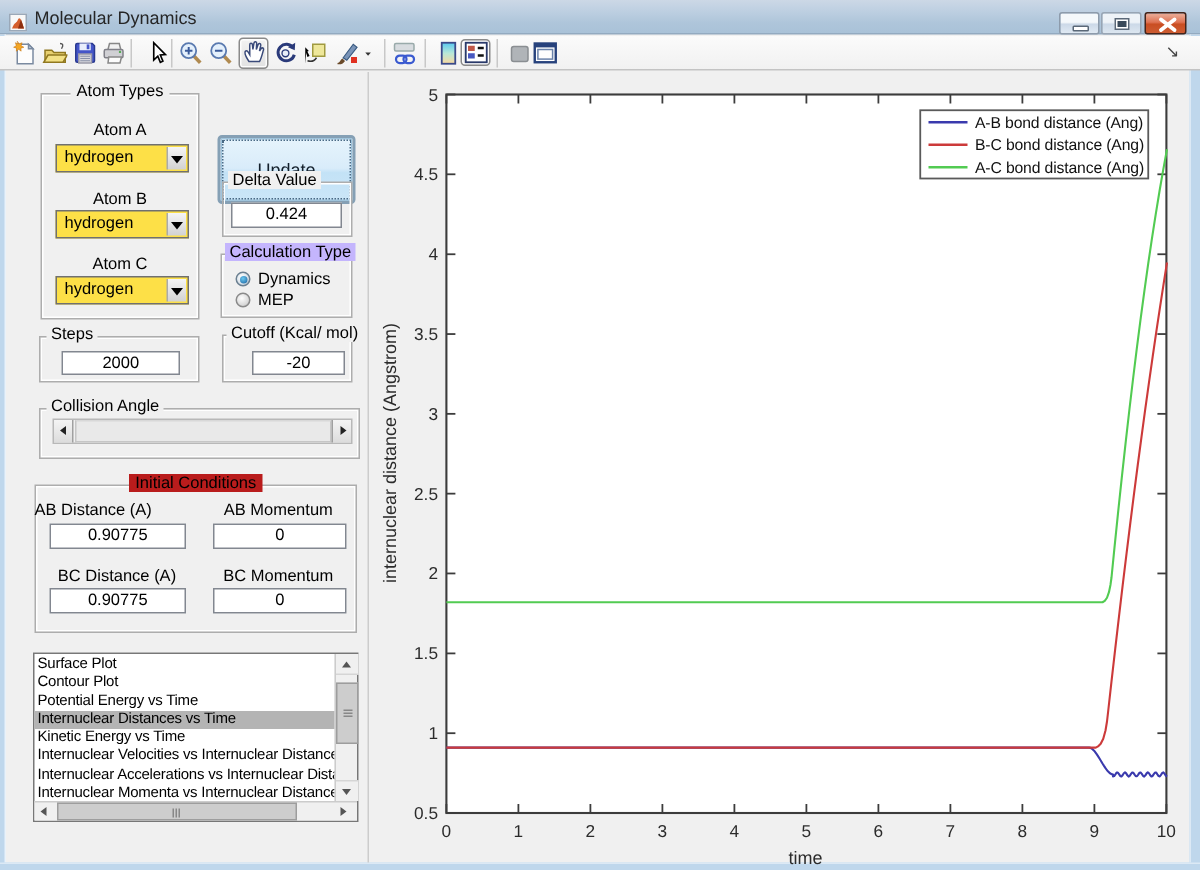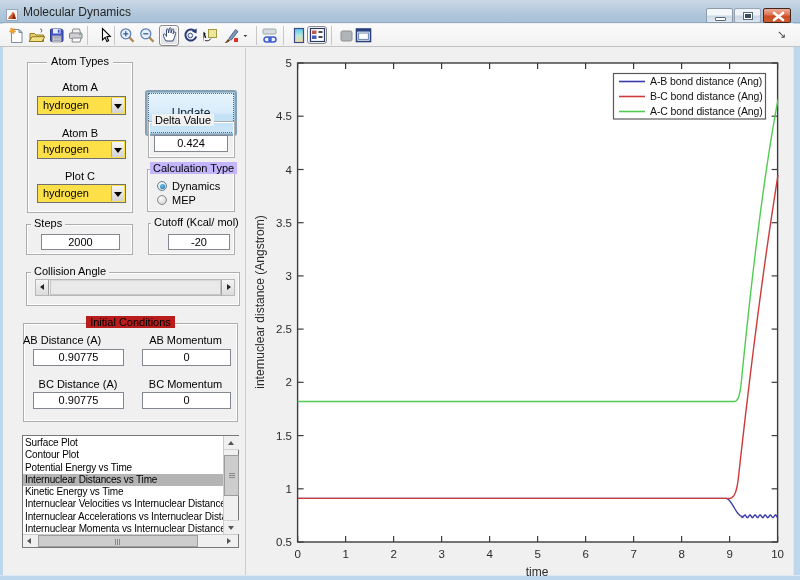--- a/index.html
+++ b/index.html
@@ -157,21 +157,21 @@
       <div class="ddarr"></div>
     </div>
   </div>
 <div class="abs lbl" style="left:27px;top:127px;width:106px;text-align:center;">Atom B</div>
 <div class="abs dd" style="left:37px;top:140px;width:89px;height:19px;">
     <div class="ddtxt">hydrogen</div>
     <div class="ddbtn">
       <div class="ddarr"></div>
     </div>
   </div>
-<div class="abs lbl" style="left:27px;top:170px;width:106px;text-align:center;">Plot C</div>
+<div class="abs lbl" style="left:27px;top:170px;width:106px;text-align:center;">Atom C</div>
 <div class="abs dd" style="left:37px;top:184px;width:89px;height:19px;">
     <div class="ddtxt">hydrogen</div>
     <div class="ddbtn">
       <div class="ddarr"></div>
     </div>
   </div>
 <div class="abs" id="updbtn">Update</div>
 <div class="abs grp" style="left:148px;top:121px;width:87px;height:37px;"></div>
 <div class="abs lbl" style="left:152px;top:114px;background:#f0f0f0;padding:0 3px;">Delta Value</div>
 <div class="abs edit" style="left:154px;top:135px;width:74px;height:17px;line-height:15px;">0.424</div>

